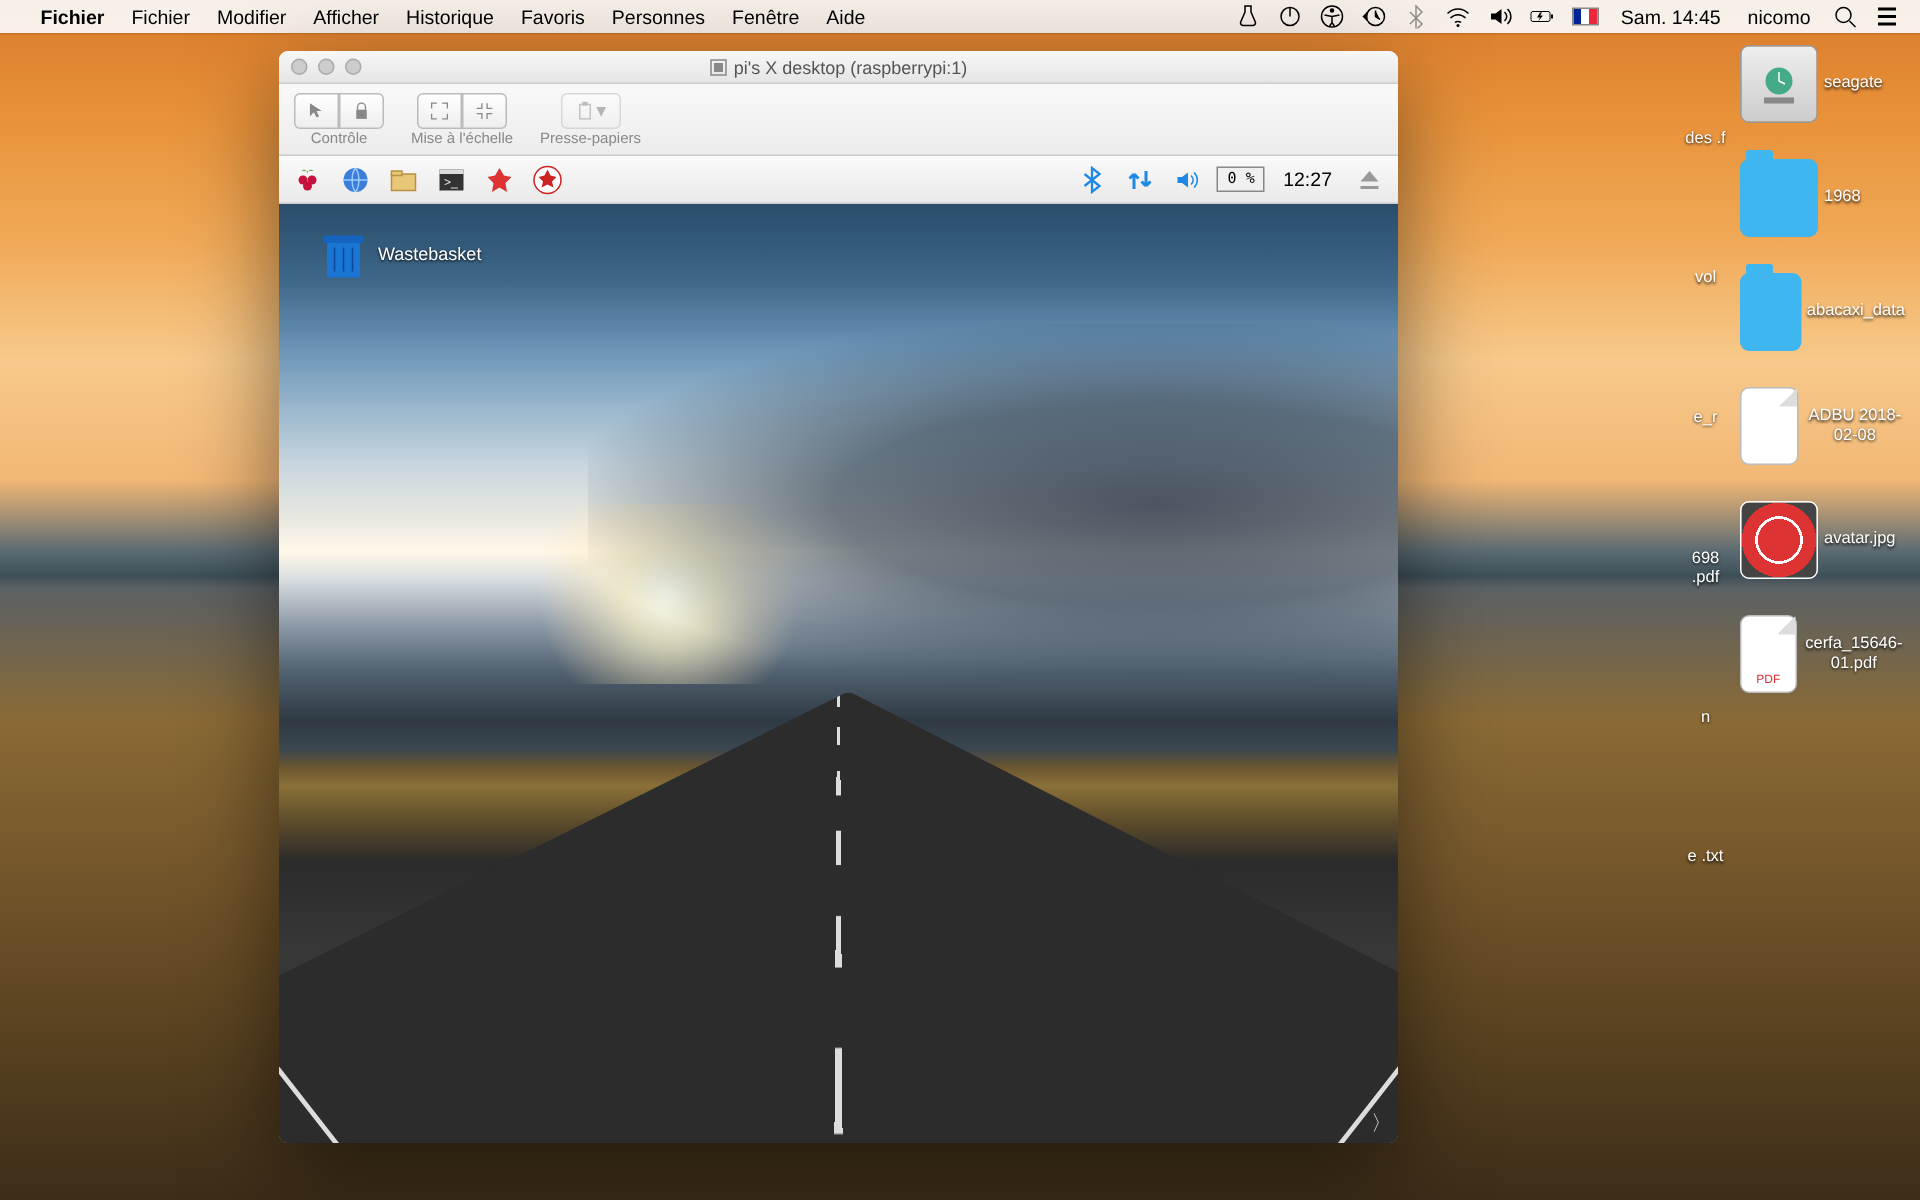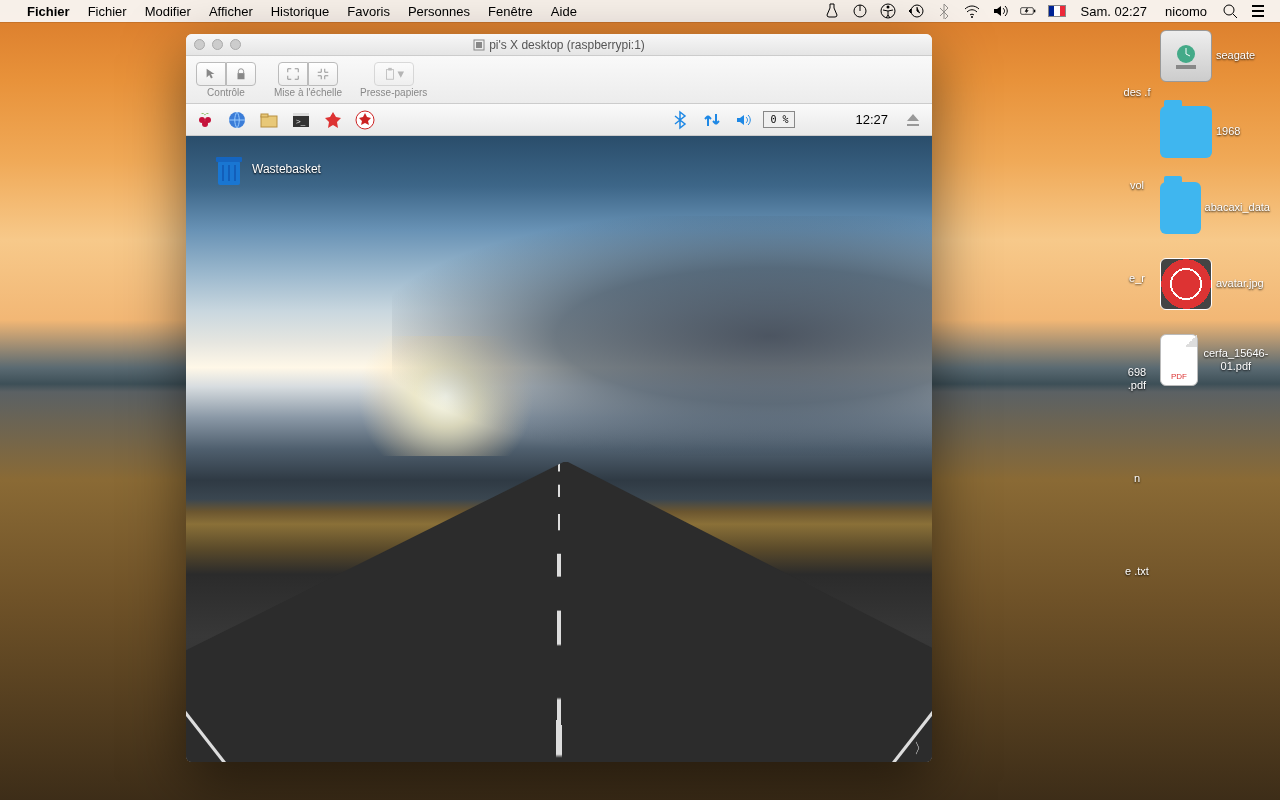--- a/index.html
+++ b/index.html
@@ -65,21 +65,21 @@
 .tool-btn.single{border-radius:4px;}
 .tool-label{ font-size:10px; color:#888;}
 
 
 .pi-desktop{ position:relative; height:658px; }
 .pi-panel{ height:32px; background:linear-gradient(#fafafa,#e9e9e9); border-bottom:1px solid #ccc; display:flex; align-items:center; padding:0 6px; gap:6px;}
 .pi-panel .picon{ width:26px;height:26px; display:flex;align-items:center;justify-content:center; border-radius:3px;}
 .pi-panel .picon svg{width:20px;height:20px;}
 .pi-panel .spacer{flex:1;}
 .battery-box{ border:1px solid #888; padding:2px 6px; font-size:10px; font-family:monospace; background:#f0f0f0;}
-.pi-clock{ font-size:13px; padding:0 6px;margin-left:48px;}
+.pi-clock{ font-size:13px; padding:0 6px;}
 
 .pi-wallpaper{
   position:relative; height:626px; overflow:hidden;
   background:
     linear-gradient(to bottom,
       #2a4d6b 0%, #3d6688 8%, #6892b5 15%, #9bb8cd 22%,
       #c9d7df 28%, #e6e6e0 33%, #fff8e8 37%,
       #d8dde0 40%, #8a98a6 45%, #4f5f6e 50%,
       #2f3a44 55%, #3a4650 58%,
       #6b5630 60%, #8a7038 62%, #5a4a2a 66%,
@@ -167,21 +167,21 @@
     <span class="right-icon">
         <svg viewBox="0 0 24 12">
           <rect x="1" y="1" width="19" height="10" rx="2" fill="none" stroke="#000"></rect>
           <rect x="21" y="4" width="2" height="4" fill="#000"></rect>
           <path d="M10 2l-3 5h3l-2 4 5-6h-3l2-3z" fill="#000"></path>
         </svg>
       </span>
     <span class="right-icon">
         <span class="flag-fr"></span>
       </span>
-    <span class="menuitem">Sam. 02:27</span>
+    <span class="menuitem">Sam. 14:45</span>
     <span class="menuitem">nicomo</span>
     <span class="right-icon">
         <svg viewBox="0 0 16 16">
           <circle cx="7" cy="7" r="5" fill="none" stroke="#000"></circle>
           <path d="M11 11l4 4" stroke="#000"></path>
         </svg>
       </span>
     <span class="right-icon">
         <svg viewBox="0 0 16 16">
           <path d="M2 3h12M2 8h12M2 13h12" stroke="#000" stroke-width="2"></path>
@@ -200,20 +200,24 @@
       </div>
       <div class="lbl">seagate</div>
     </div>
     <div class="dicon">
       <div class="glyph folder"></div>
       <div class="lbl">1968</div>
     </div>
     <div class="dicon">
       <div class="glyph folder"></div>
       <div class="lbl">abacaxi_data</div>
+    </div>
+    <div class="dicon">
+      <div class="glyph doc"></div>
+      <div class="lbl">ADBU 2018-02-08</div>
     </div>
     <div class="dicon">
       <div class="glyph img-thumb"></div>
       <div class="lbl">avatar.jpg</div>
     </div>
     <div class="dicon">
       <div class="glyph doc">
           <span style="position:absolute;bottom:4px;left:0;right:0;text-align:center;font-size:8px;color:#d33;">PDF</span>
         </div>
       <div class="lbl">cerfa_15646-01.pdf</div>

